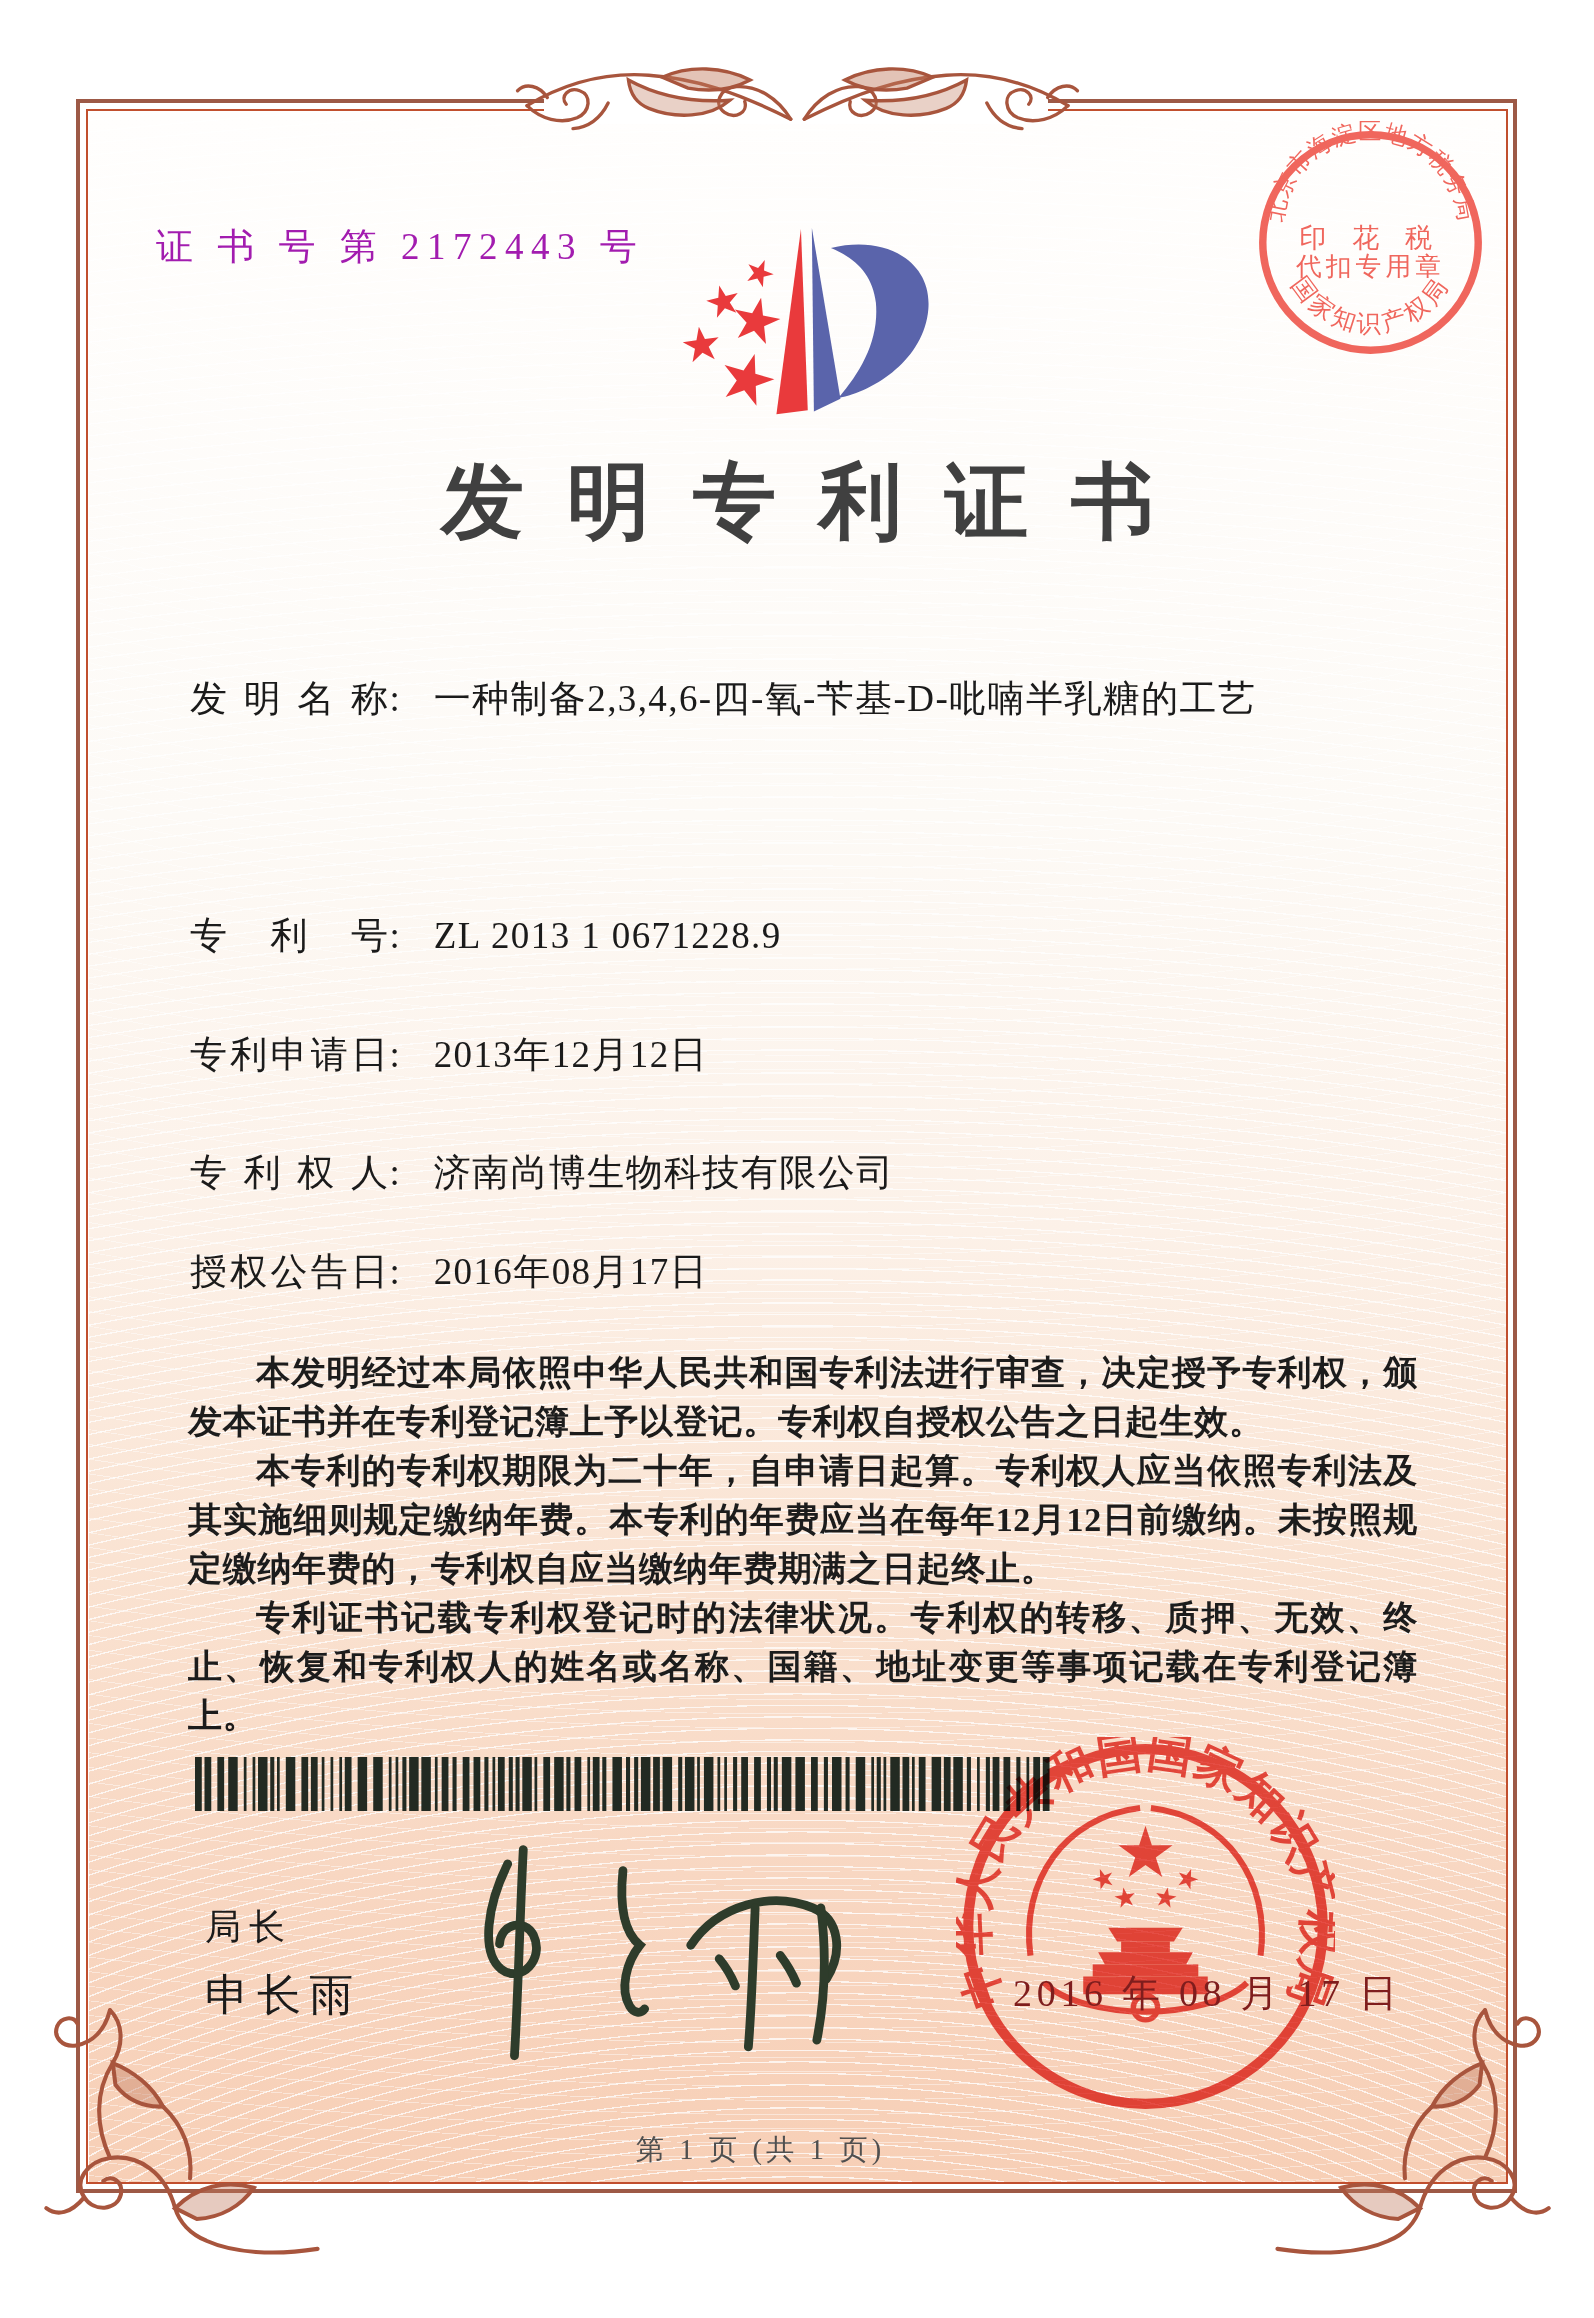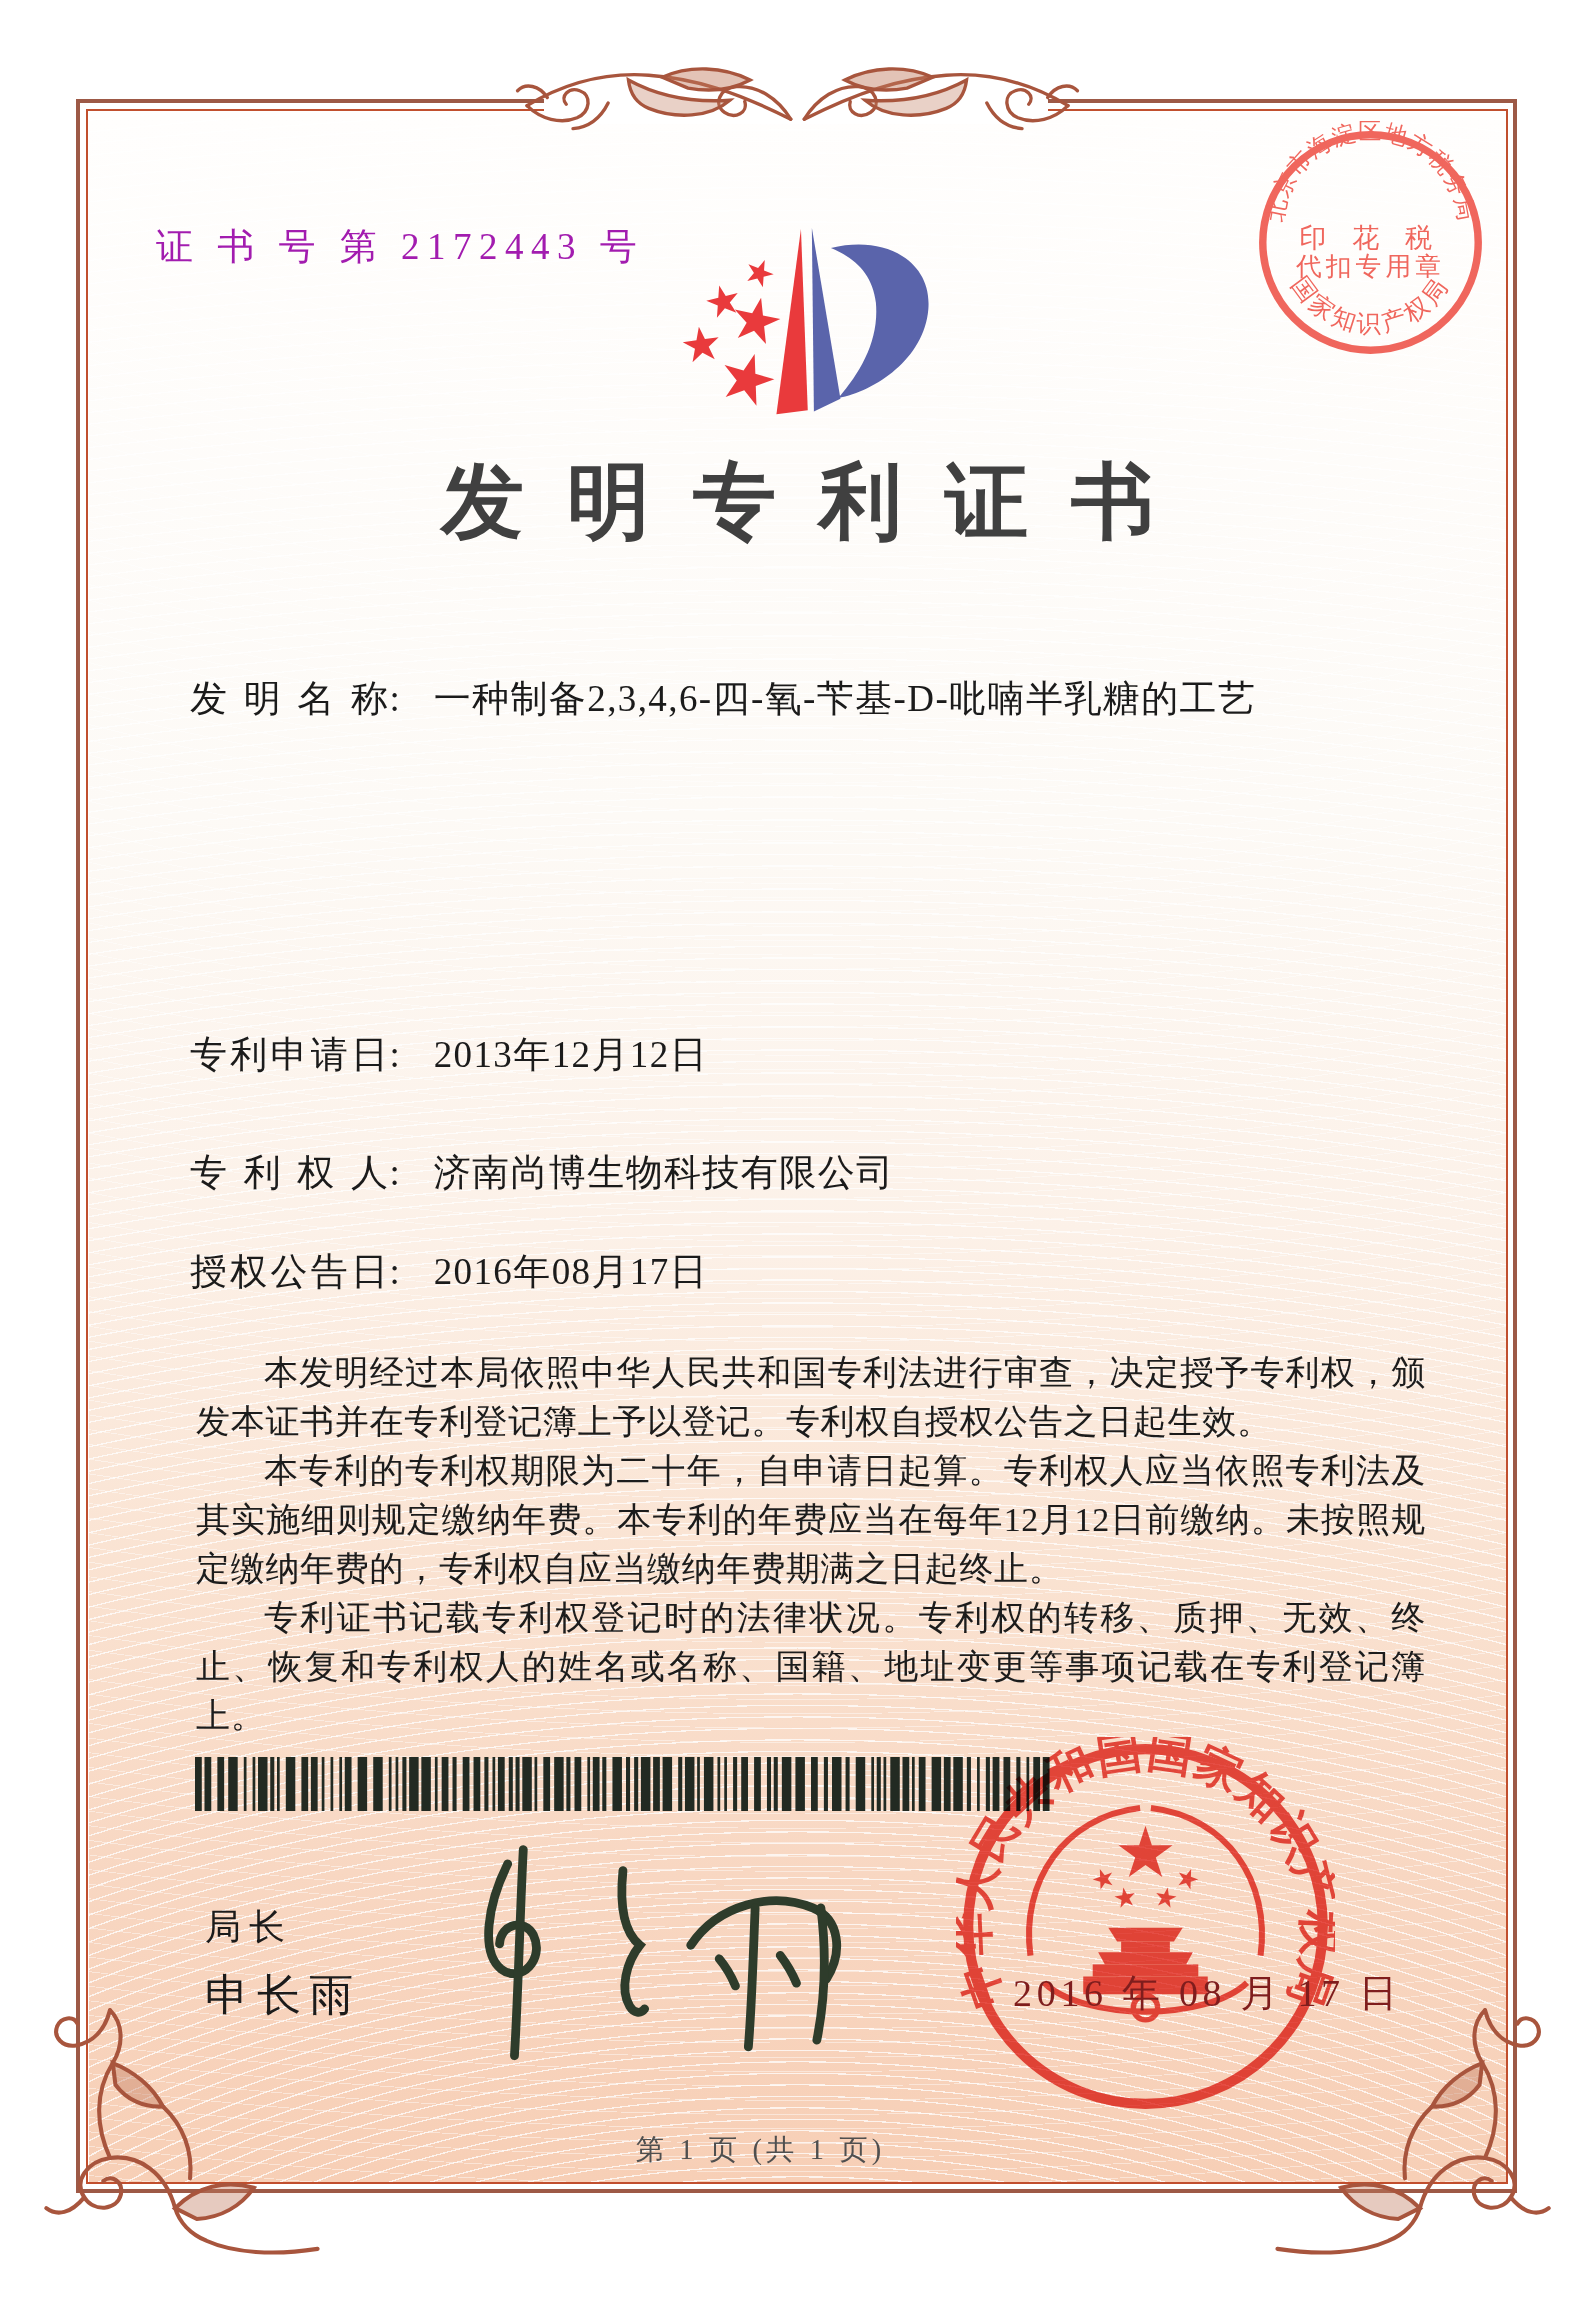--- a/index.html
+++ b/index.html
@@ -44,21 +44,21 @@
     color:#404040; font-family:"Liberation Serif","DejaVu Serif",serif;
   }
   
   .frow{position:absolute; left:190px; white-space:nowrap; font-size:37px;}
   .flabel{display:inline-block; width:198px; text-align:justify; text-align-last:justify; vertical-align:baseline;}
   .fcolon{margin-left:1.4px;}
   .fvalue{margin-left:34px; letter-spacing:1.4px;}
   .frow-0{top:674px;} .frow-1{top:793px;} .frow-2{top:911px;}
   .frow-3{top:1030px;} .frow-4{top:1148px;} .frow-5{top:1247px;}
   
-  .paras{position:absolute; left:196px; top:1348px; width:1230px;}
+  .paras{position:absolute; left:188px; top:1348px; width:1230px;font-weight:bold;}
   .paras p{
     margin:0; font-size:34px; line-height:49px; text-align:justify; text-indent:2em;
     letter-spacing:0.7px; color:#1c1c1c;
   }
   
   .barcode{position:absolute; left:195px; top:1757px; width:862px; height:54px;}
   .officer-title{position:absolute; left:205px; top:1903px; font-size:36px; letter-spacing:8.1px;}
   .officer-name{position:absolute; left:205px; top:1966px; font-size:44px; letter-spacing:8.1px;}
   .signature{position:absolute; left:406px; top:1840px; width:461px; height:224px;}
   .seal{position:absolute; left:956px; top:1737px; width:379px; height:379px; mix-blend-mode:multiply; opacity:.93;}
@@ -147,20 +147,23 @@
     <text x="200" y="248" text-anchor="middle" font-size="38" letter-spacing="6" fill="#ef5a50" font-family="Liberation Serif, DejaVu Serif, serif">代扣专用章</text>
     <text font-size="36" letter-spacing="5" fill="#ef5a50" font-family="Liberation Serif, DejaVu Serif, serif">
       <textPath href="#stampBottomArc" startOffset="50%" text-anchor="middle">国家知识产权局</textPath>
     </text>
   </svg>
 
   <h1 class="title">发明专利证书</h1>
 
   <div class="frow frow-0">
     <span class="flabel">发明名称</span><span class="fcolon">:</span><span class="fvalue">一种制备2,3,4,6-四-氧-苄基-D-吡喃半乳糖的工艺</span>
+  </div>
+  <div class="frow frow-2">
+    <span class="flabel">专利号</span><span class="fcolon">:</span><span class="fvalue">ZL 2013 1 0671228.9</span>
   </div>
   <div class="frow frow-3">
     <span class="flabel">专利申请日</span><span class="fcolon">:</span><span class="fvalue">2013年12月12日</span>
   </div>
   <div class="frow frow-4">
     <span class="flabel">专利权人</span><span class="fcolon">:</span><span class="fvalue">济南尚博生物科技有限公司</span>
   </div>
   <div class="frow frow-5">
     <span class="flabel">授权公告日</span><span class="fcolon">:</span><span class="fvalue">2016年08月17日</span>
   </div>

